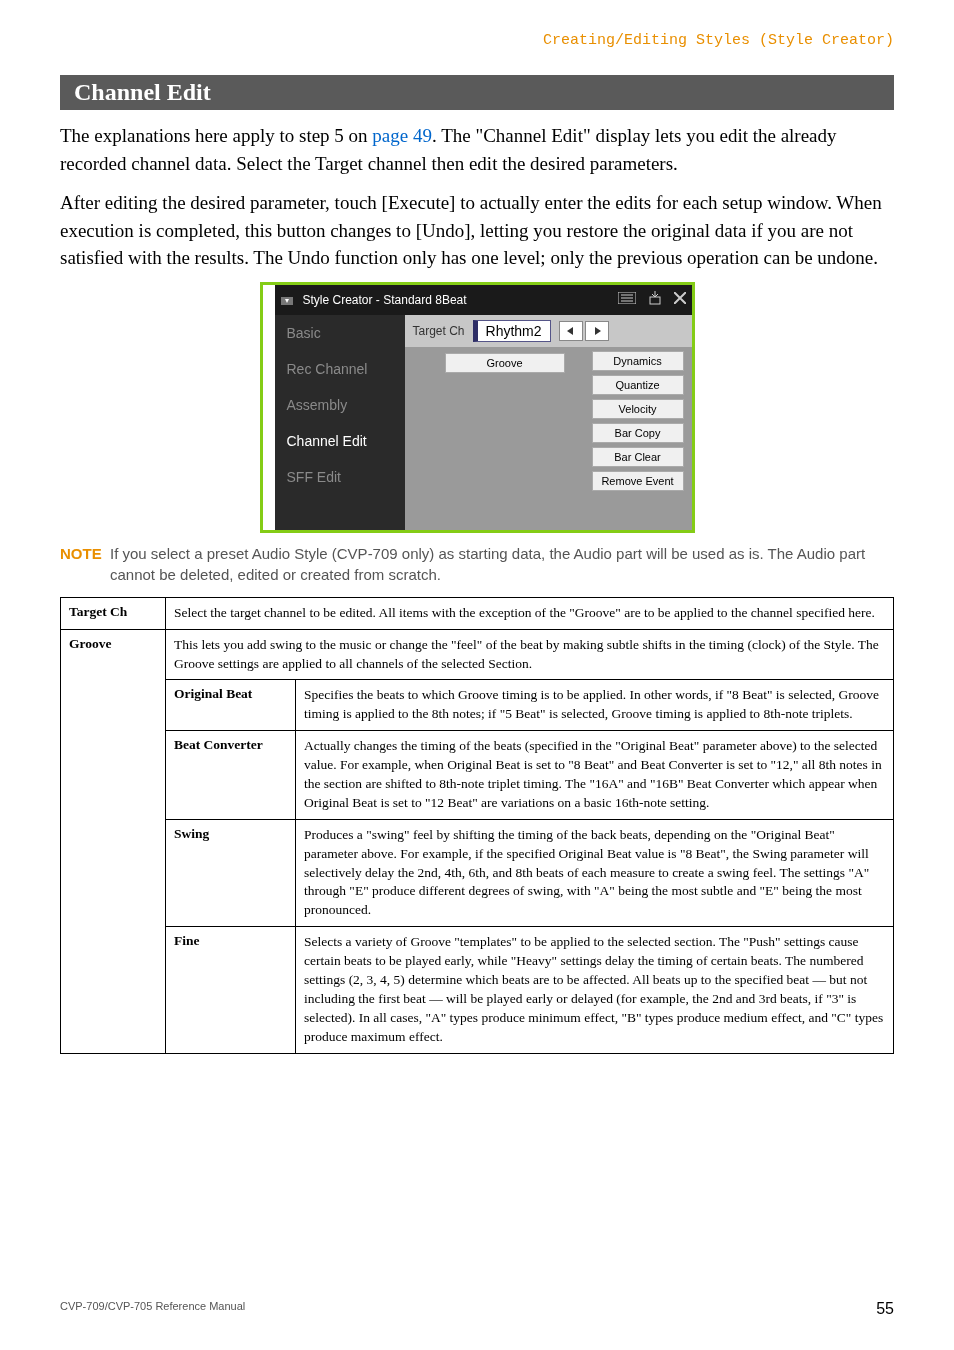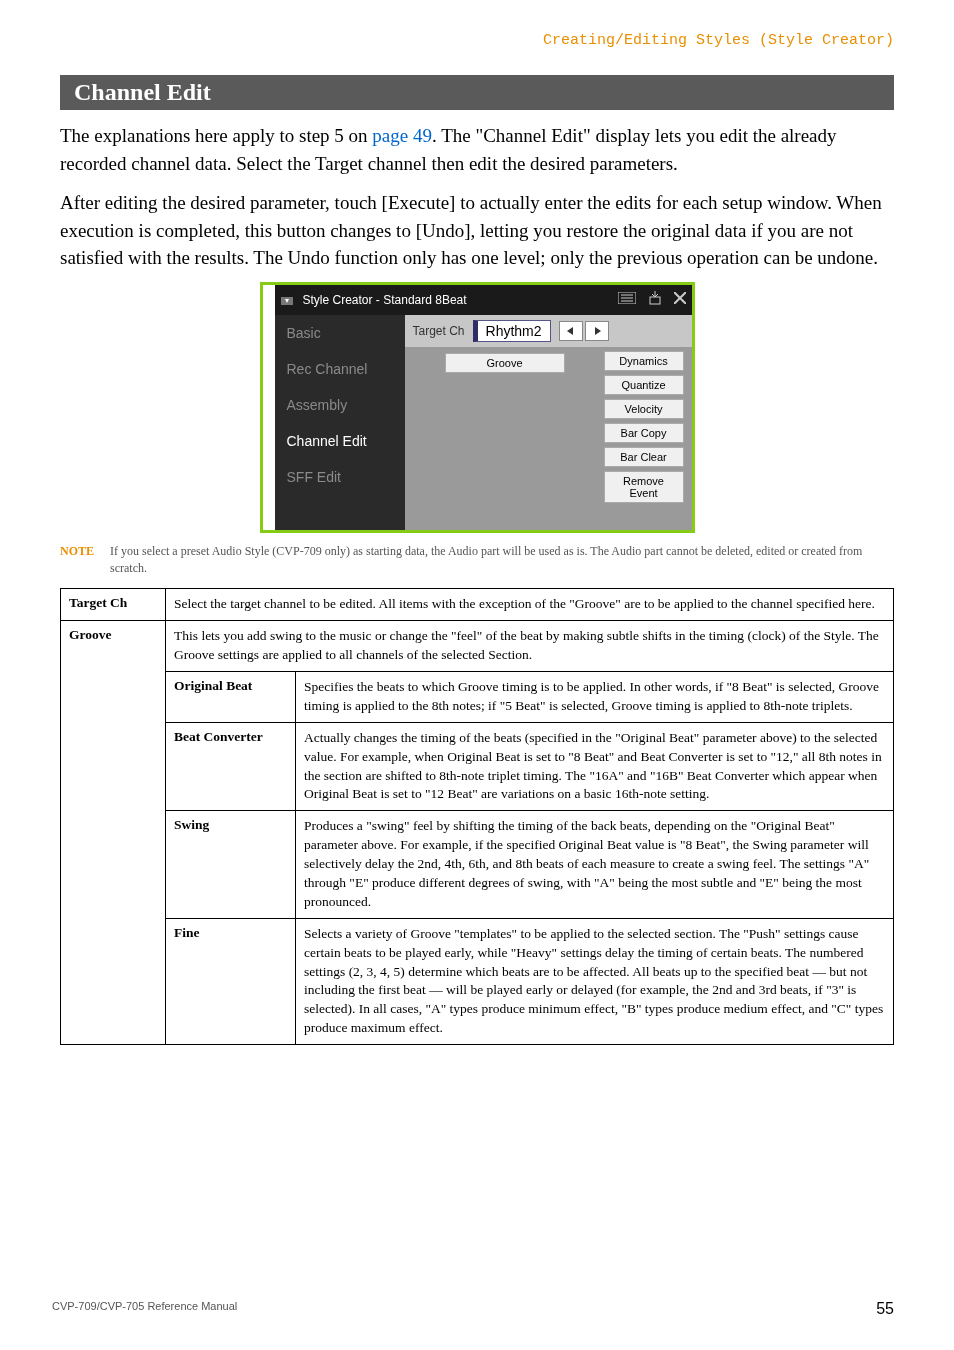--- a/index.html
+++ b/index.html
@@ -98,21 +98,21 @@
     width:24px; height:20px; background:#fff; border:1px solid #888;
     display:flex; align-items:center; justify-content:center;
   }
   .ss-buttons {
     position:absolute;
     right:8px;
     top:36px;
     display:flex;
     flex-direction:column;
     gap:4px;
-    width:80px;
+    width:92px;
   }
   .ss-buttons .b {
     background:#f0f0f0;
     border:1px solid #aaa;
     padding:3px 4px;
     font-size:11px;
     text-align:center;
   }
   .ss-main .groove-btn {
     position:absolute;
@@ -120,22 +120,22 @@
     left:40px;
     width:120px;
     background:#f0f0f0;
     border:1px solid #aaa;
     padding:3px 4px;
     font-size:11px;
     text-align:center;
   }
 
   .note-row {
-    font-family: Liberation Serif, serif;
-    font-size: 12px;
+    font-family: Liberation Sans, sans-serif;
+    font-size: 15px;
     color: #555;
     margin-top: 8px;
     line-height: 1.4;
     display:flex;
   }
   .note-row .kw {
     color: #e98f00;
     font-weight: bold;
     width: 50px;
     flex: 0 0 50px;
@@ -161,21 +161,21 @@
   }
   table.param .subhdr {
     font-weight: bold;
     width: 130px;
   }
   table.param .desc { line-height:1.4; }
 
   .footer {
     position:absolute;
     bottom:32px;
-    left:52px;
+    left:60px;
     right:60px;
     display:flex;
     justify-content:space-between;
     font-family: Arial, sans-serif;
     font-size:11px;
     color:#555;
   }
   .footer .pg { font-size:16px; font-weight:normal; color:#000; }
 </style>
 </head>

